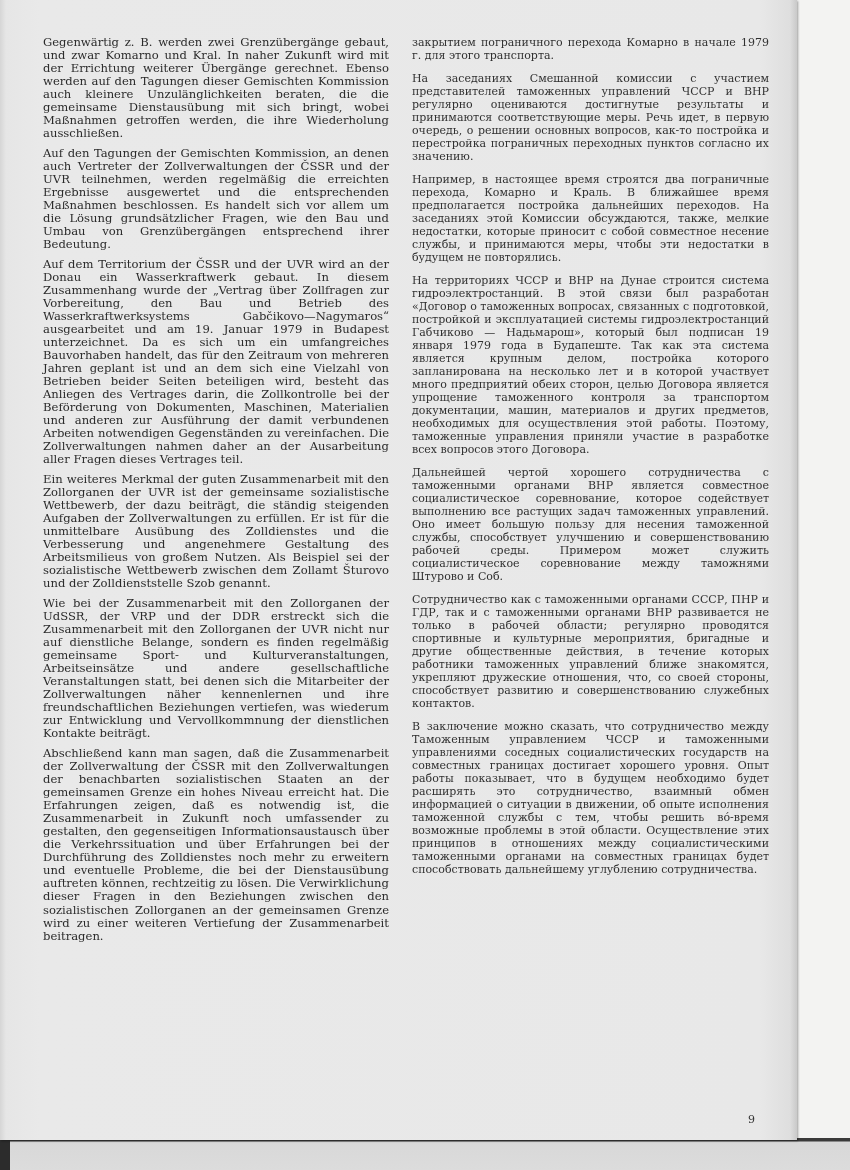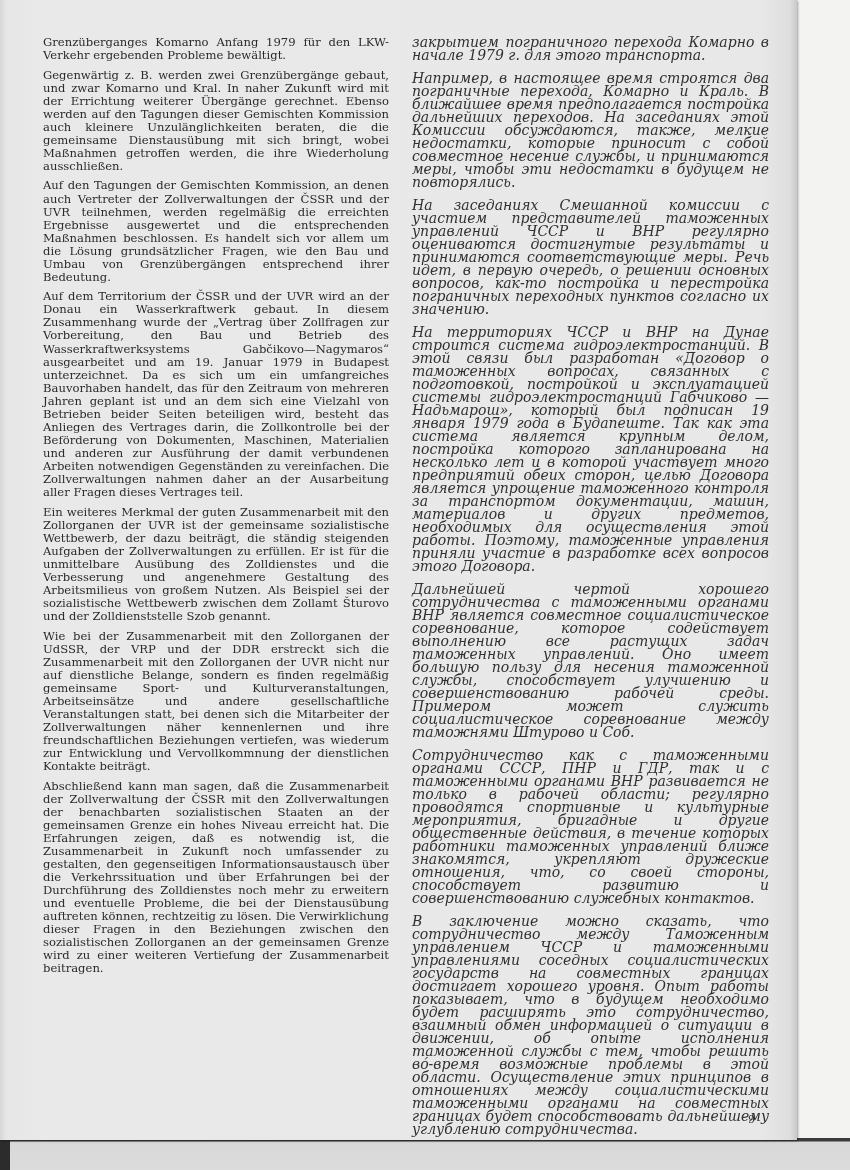--- a/index.html
+++ b/index.html
@@ -18,50 +18,49 @@
     position: absolute; left: 0; top: 0; width: 797px; height: 1140px;
     background: linear-gradient(90deg, #d6d6d6 0px, #e6e6e6 6px, #e9e9e9 40px, #e8e8e8 760px, #dedede 790px, #c9c9c9 797px);
     box-shadow: 1px 1px 2px rgba(0,0,0,0.35);
   }
   .col {
     position: absolute; top: 36px;
     font-size: 11.6px; line-height: 13.05px; color: #2a2a2a;
     text-align: justify; hyphens: manual;
   }
   .col.de { left: 43px; width: 346px; }
-  .col.ru { left: 412px; width: 357px; font-size: 14px; line-height: 13.0px; color: #303030; font-style: italic; }
+  .col.ru { left: 412px; width: 357px; font-size: 11px; line-height: 13.0px; color: #303030; }
   .col p { margin: 0 0 6.5px 0; }
   .col.ru p { margin: 0 0 10px 0; }
   .page-number {
     position: absolute; left: 748px; top: 1113px; font-size: 11px; color: #333;
   }
 </style>
 </head>
 <body>
 
 <div class="scan-bg"></div>
 <div class="bottom-strip"></div>
 <div class="bottom-left-dark"></div>
 
 <div class="page">
 
   <div class="col de">
-    <p>Grenzüberganges Komarno Anfang 1979 für den LKW-Verkehr ergebenden Probleme bewältigt.</p>
     <p>Gegenwärtig z. B. werden zwei Grenzübergänge gebaut, und zwar Komarno und Kral. In naher Zukunft wird mit der Errichtung weiterer Übergänge gerechnet. Ebenso werden auf den Tagungen dieser Gemischten Kommission auch kleinere Unzulänglichkeiten beraten, die die gemeinsame Dienstausübung mit sich bringt, wobei Maßnahmen getroffen werden, die ihre Wiederholung ausschließen.</p>
     <p>Auf den Tagungen der Gemischten Kommission, an denen auch Vertreter der Zollverwaltungen der ČSSR und der UVR teilnehmen, werden regelmäßig die erreichten Ergebnisse ausgewertet und die entsprechenden Maßnahmen beschlossen. Es handelt sich vor allem um die Lösung grundsätzlicher Fragen, wie den Bau und Umbau von Grenzübergängen entsprechend ihrer Bedeutung.</p>
     <p>Auf dem Territorium der ČSSR und der UVR wird an der Donau ein Wasserkraftwerk gebaut. In diesem Zusammenhang wurde der „Vertrag über Zollfragen zur Vorbereitung, den Bau und Betrieb des Wasserkraftwerksystems Gabčikovo—Nagymaros“ ausgearbeitet und am 19. Januar 1979 in Budapest unterzeichnet. Da es sich um ein umfangreiches Bauvorhaben handelt, das für den Zeitraum von mehreren Jahren geplant ist und an dem sich eine Vielzahl von Betrieben beider Seiten beteiligen wird, besteht das Anliegen des Vertrages darin, die Zollkontrolle bei der Beförderung von Dokumenten, Maschinen, Materialien und anderen zur Ausführung der damit verbundenen Arbeiten notwendigen Gegenständen zu vereinfachen. Die Zollverwaltungen nahmen daher an der Ausarbeitung aller Fragen dieses Vertrages teil.</p>
     <p>Ein weiteres Merkmal der guten Zusammenarbeit mit den Zollorganen der UVR ist der gemeinsame sozialistische Wettbewerb, der dazu beiträgt, die ständig steigenden Aufgaben der Zollverwaltungen zu erfüllen. Er ist für die unmittelbare Ausübung des Zolldienstes und die Verbesserung und angenehmere Gestaltung des Arbeitsmilieus von großem Nutzen. Als Beispiel sei der sozialistische Wettbewerb zwischen dem Zollamt Šturovo und der Zolldienststelle Szob genannt.</p>
     <p>Wie bei der Zusammenarbeit mit den Zollorganen der UdSSR, der VRP und der DDR erstreckt sich die Zusammenarbeit mit den Zollorganen der UVR nicht nur auf dienstliche Belange, sondern es finden regelmäßig gemeinsame Sport- und Kulturveranstaltungen, Arbeitseinsätze und andere gesellschaftliche Veranstaltungen statt, bei denen sich die Mitarbeiter der Zollverwaltungen näher kennenlernen und ihre freundschaftlichen Beziehungen vertiefen, was wiederum zur Entwicklung und Vervollkommnung der dienstlichen Kontakte beiträgt.</p>
     <p>Abschließend kann man sagen, daß die Zusammenarbeit der Zollverwaltung der ČSSR mit den Zollverwaltungen der benachbarten sozialistischen Staaten an der gemeinsamen Grenze ein hohes Niveau erreicht hat. Die Erfahrungen zeigen, daß es notwendig ist, die Zusammenarbeit in Zukunft noch umfassender zu gestalten, den gegenseitigen Informationsaustausch über die Verkehrssituation und über Erfahrungen bei der Durchführung des Zolldienstes noch mehr zu erweitern und eventuelle Probleme, die bei der Dienstausübung auftreten können, rechtzeitig zu lösen. Die Verwirklichung dieser Fragen in den Beziehungen zwischen den sozialistischen Zollorganen an der gemeinsamen Grenze wird zu einer weiteren Vertiefung der Zusammenarbeit beitragen.</p>
   </div>
 
   <div class="col ru">
     <p>закрытием пограничного перехода Комарно в начале 1979 г. для этого транспорта.</p>
+    <p>На заседаниях Смешанной комиссии с участием представителей таможенных управлений ЧССР и ВНР регулярно оцениваются достигнутые результаты и принимаются соответствующие меры. Речь идет, в первую очередь, о решении основных вопросов, как-то постройка и перестройка пограничных переходных пунктов согласно их значению.</p>
     <p>Например, в настоящее время строятся два пограничные перехода, Комарно и Краль. В ближайшее время предполагается постройка дальнейших переходов. На заседаниях этой Комиссии обсуждаются, также, мелкие недостатки, которые приносит с собой совместное несение службы, и принимаются меры, чтобы эти недостатки в будущем не повторялись.</p>
-    <p>На заседаниях Смешанной комиссии с участием представителей таможенных управлений ЧССР и ВНР регулярно оцениваются достигнутые результаты и принимаются соответствующие меры. Речь идет, в первую очередь, о решении основных вопросов, как-то постройка и перестройка пограничных переходных пунктов согласно их значению.</p>
     <p>На территориях ЧССР и ВНР на Дунае строится система гидроэлектростанций. В этой связи был разработан «Договор о таможенных вопросах, связанных с подготовкой, постройкой и эксплуатацией системы гидроэлектростанций Габчиково — Надьмарош», который был подписан 19 января 1979 года в Будапеште. Так как эта система является крупным делом, постройка которого запланирована на несколько лет и в которой участвует много предприятий обеих сторон, целью Договора является упрощение таможенного контроля за транспортом документации, машин, материалов и других предметов, необходимых для осуществления этой работы. Поэтому, таможенные управления приняли участие в разработке всех вопросов этого Договора.</p>
     <p>Дальнейшей чертой хорошего сотрудничества с таможенными органами ВНР является совместное социалистическое соревнование, которое содействует выполнению все растущих задач таможенных управлений. Оно имеет большую пользу для несения таможенной службы, способствует улучшению и совершенствованию рабочей среды. Примером может служить социалистическое соревнование между таможнями Штурово и Соб.</p>
     <p>Сотрудничество как с таможенными органами СССР, ПНР и ГДР, так и с таможенными органами ВНР развивается не только в рабочей области; регулярно проводятся спортивные и культурные мероприятия, бригадные и другие общественные действия, в течение которых работники таможенных управлений ближе знакомятся, укрепляют дружеские отношения, что, со своей стороны, способствует развитию и совершенствованию служебных контактов.</p>
     <p>В заключение можно сказать, что сотрудничество между Таможенным управлением ЧССР и таможенными управлениями соседных социалистических государств на совместных границах достигает хорошего уровня. Опыт работы показывает, что в будущем необходимо будет расширять это сотрудничество, взаимный обмен информацией о ситуации в движении, об опыте исполнения таможенной службы с тем, чтобы решить вó-время возможные проблемы в этой области. Осуществление этих принципов в отношениях между социалистическими таможенными органами на совместных границах будет способствовать дальнейшему углублению сотрудничества.</p>
   </div>
 
   <div class="page-number">9</div>
 </div>
 
 </body></html>

